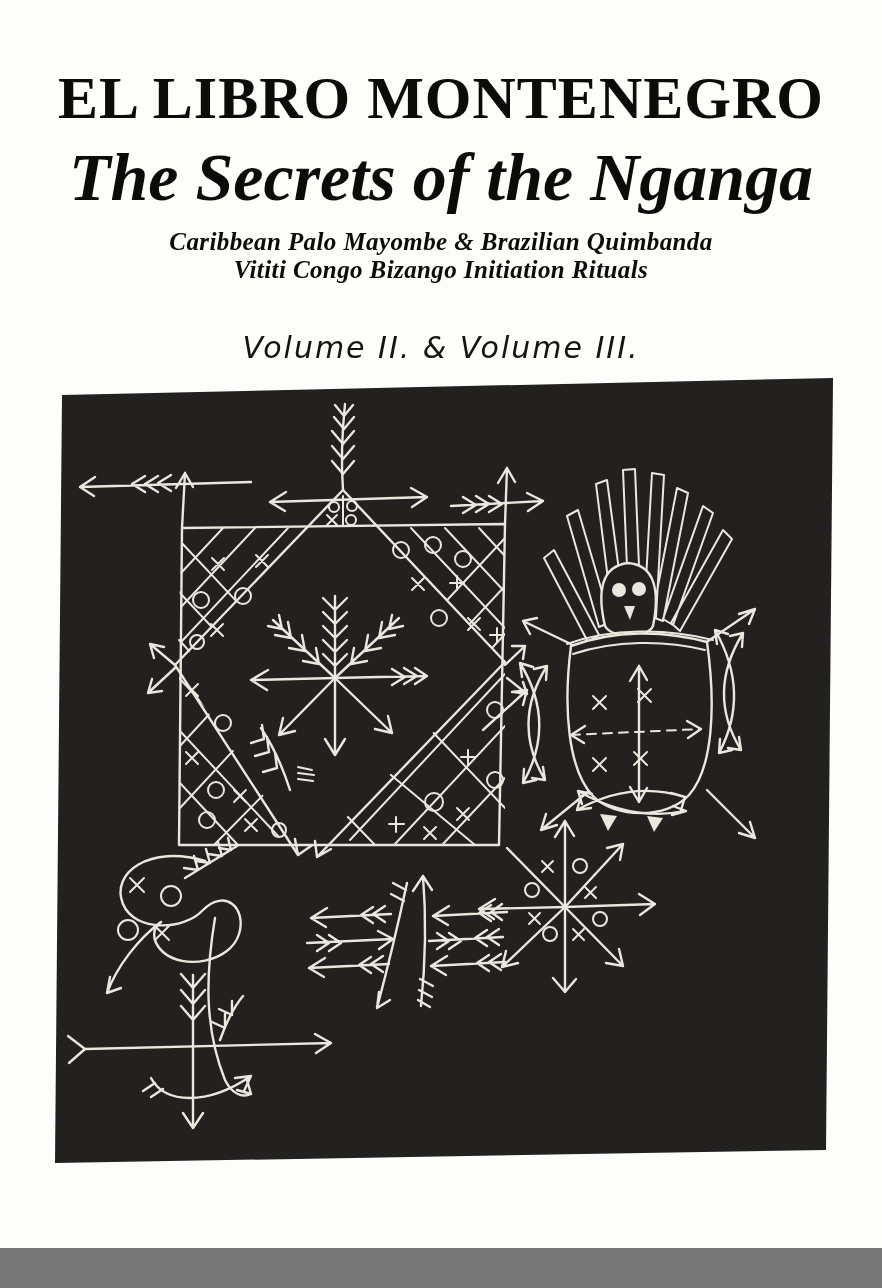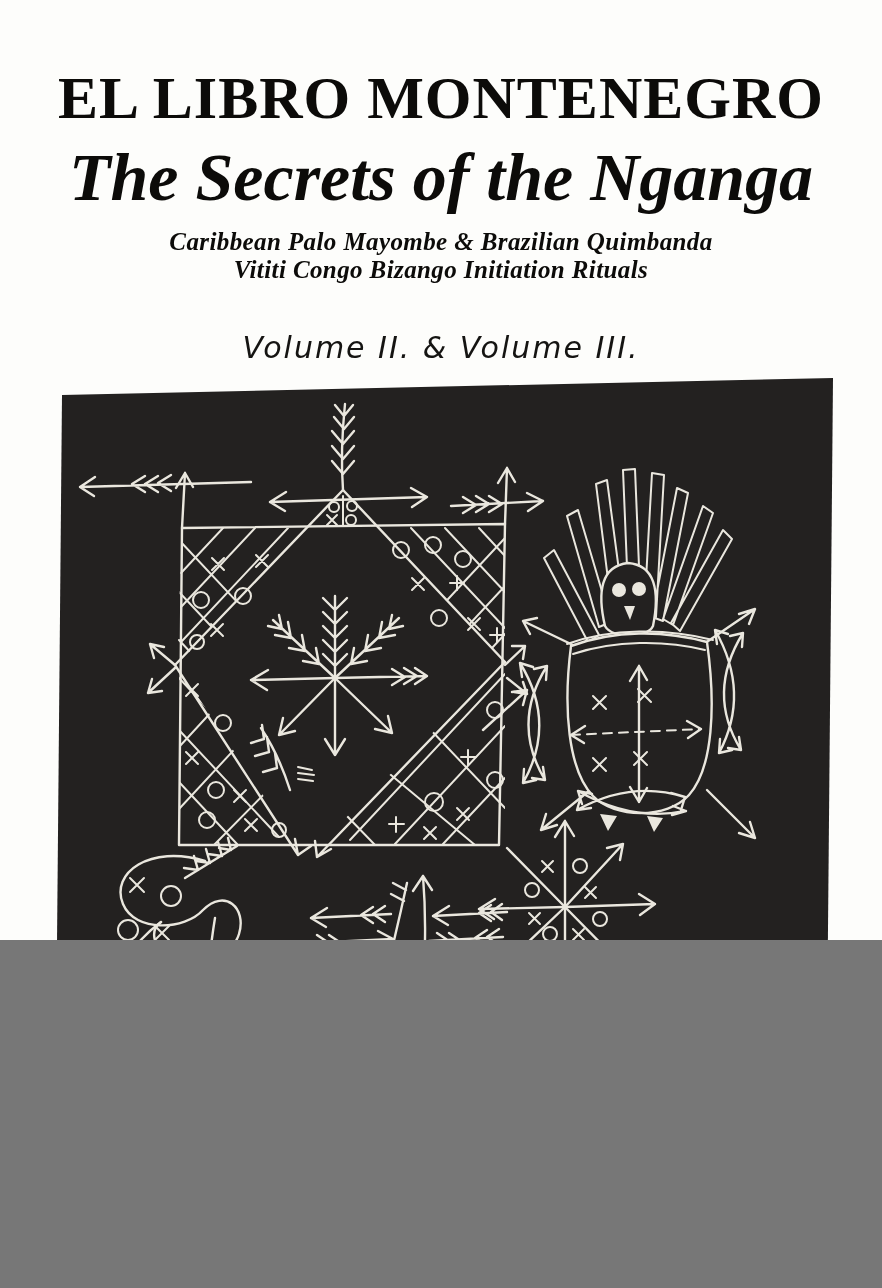--- a/index.html
+++ b/index.html
@@ -1,16 +1,16 @@
 <!DOCTYPE html>
 <html><head>
 <meta charset="utf-8">
 <style>
   html,body{margin:0;padding:0;background:#777;}
-  .page{position:relative;width:882px;height:940px;background:#fdfdfb;overflow:hidden;
+  .page{position:relative;width:882px;height:1248px;background:#fdfdfb;overflow:hidden;
         font-family:"Liberation Serif",serif;color:#0c0b09;}
   .center{position:absolute;left:0;width:100%;text-align:center;white-space:nowrap;}
   .title{top:64px;font-size:60px;font-weight:700;letter-spacing:1px;}
   .subtitle{top:138px;font-size:68px;font-weight:700;font-style:italic;}
   .tag1{top:228px;font-size:25px;font-weight:700;font-style:italic;letter-spacing:.4px;}
   .tag2{top:256px;font-size:25px;font-weight:700;font-style:italic;letter-spacing:.4px;}
   .volume{top:330px;font-size:30px;font-style:italic;letter-spacing:2px;
           font-family:"DejaVu Sans",sans-serif;color:#151412;}
   .author{top:1182px;font-size:57px;font-weight:700;font-style:italic;letter-spacing:.5px;}
   svg.panel{position:absolute;left:55px;top:378px;}

